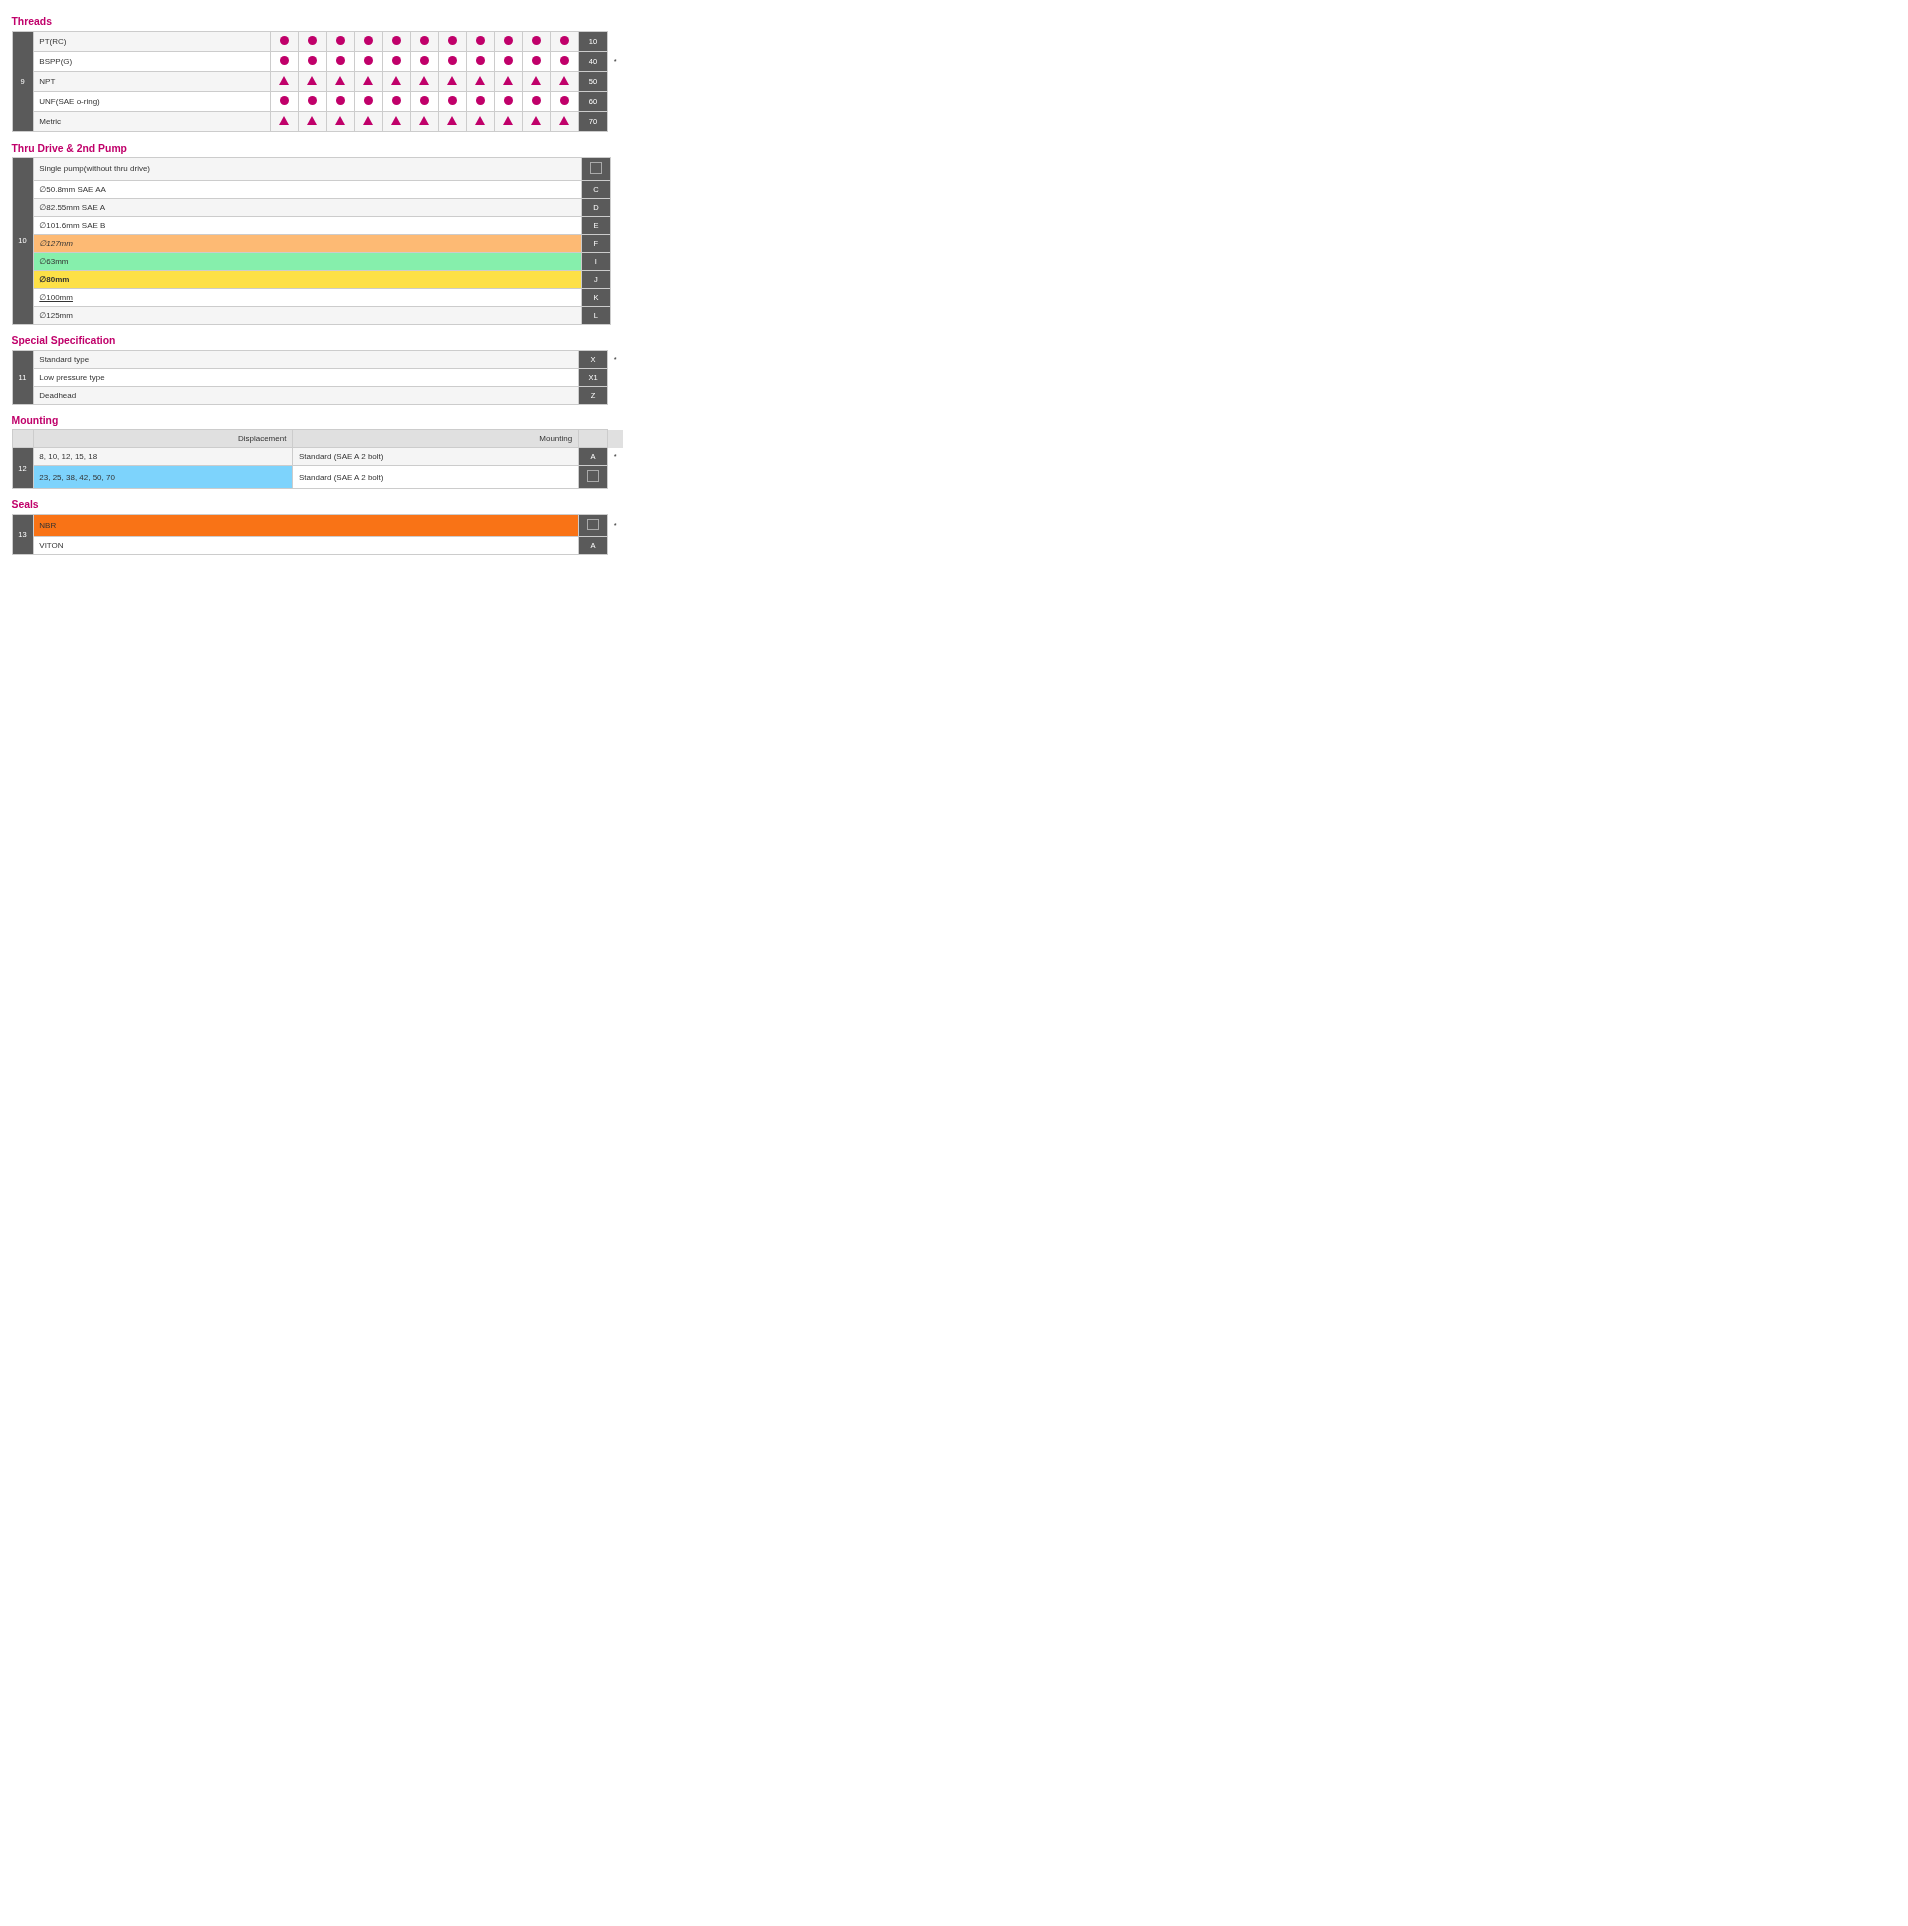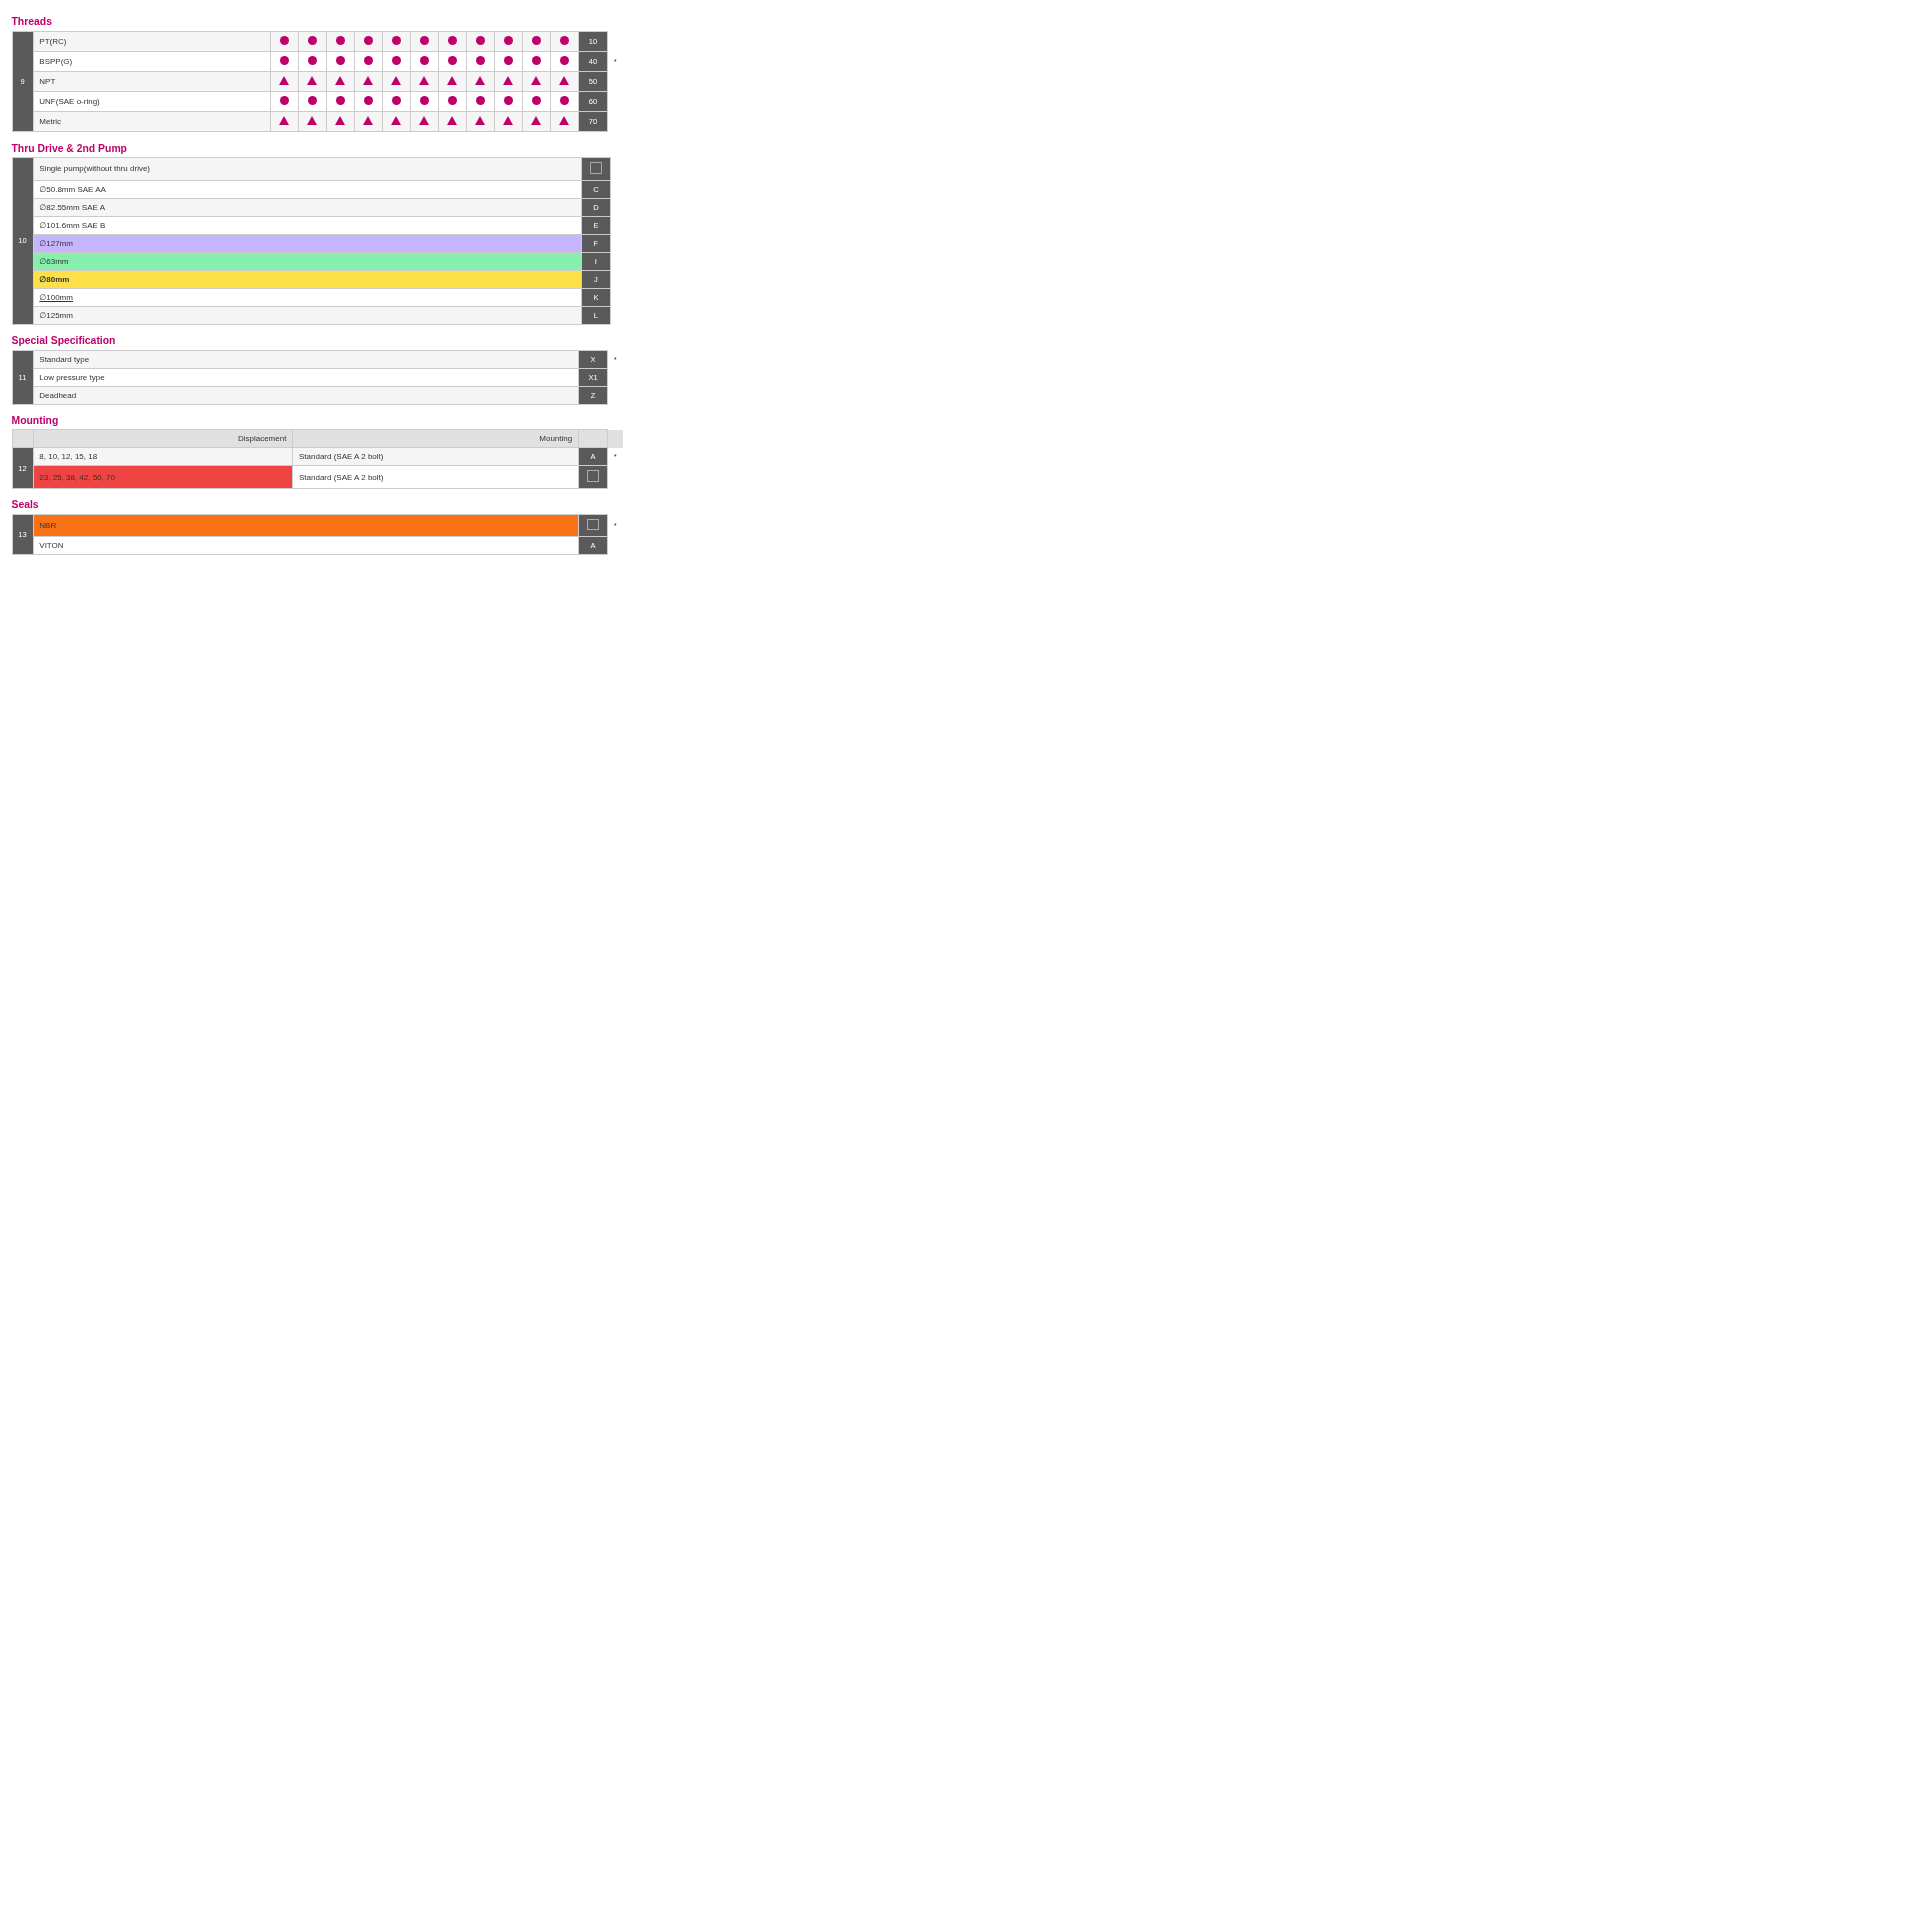--- a/index.html
+++ b/index.html
@@ -215,21 +215,21 @@
     <td class="asterisk-cell"></td>
   </tr>
         <tr>
 
     <td style="background:#fff;margin-top:40px;">∅101.6mm SAE B</td>
     <td class="code-cell">E</td>
     <td class="asterisk-cell"></td>
   </tr>
         <tr>
 
-    <td style="background:#c4b5fd;">∅127mm</td>
+    <td style="background:#fdba74;font-style:italic;">∅127mm</td>
     <td class="code-cell">F</td>
     <td class="asterisk-cell"></td>
   </tr>
         <tr>
 
     <td style="background:#86efac;">∅63mm</td>
     <td class="code-cell">I</td>
     <td class="asterisk-cell"></td>
   </tr>
         <tr>
@@ -295,21 +295,21 @@
     <tbody id="mounting-tbody">
         <tr>
     <td class="row-num" rowspan="2">12</td>
     <td style="background:#f5f5f5;">8, 10, 12, 15, 18</td>
     <td style="background:#f5f5f5;">Standard (SAE A 2 bolt)</td>
     <td class="code-cell">A</td>
     <td class="asterisk-cell">*</td>
   </tr>
         <tr>
 
-    <td style="background:#ef4444;margin-top:27px;">23, 25, 38, 42, 50, 70</td>
+    <td style="background:#7dd3fc;margin-top:27px;">23, 25, 38, 42, 50, 70</td>
     <td style="background:#fff;">Standard (SAE A 2 bolt)</td>
     <td class="code-cell" style="background:#5a5a5a;"><span style="display:inline-block;width:11.5px;height:11.5px;border:1.2px solid #aaa;background:transparent;"></span></td>
     <td class="asterisk-cell"></td>
   </tr>
       </tbody>
   </table>
 </div>
 
 <div>
   <div class="section-title">Seals</div>

